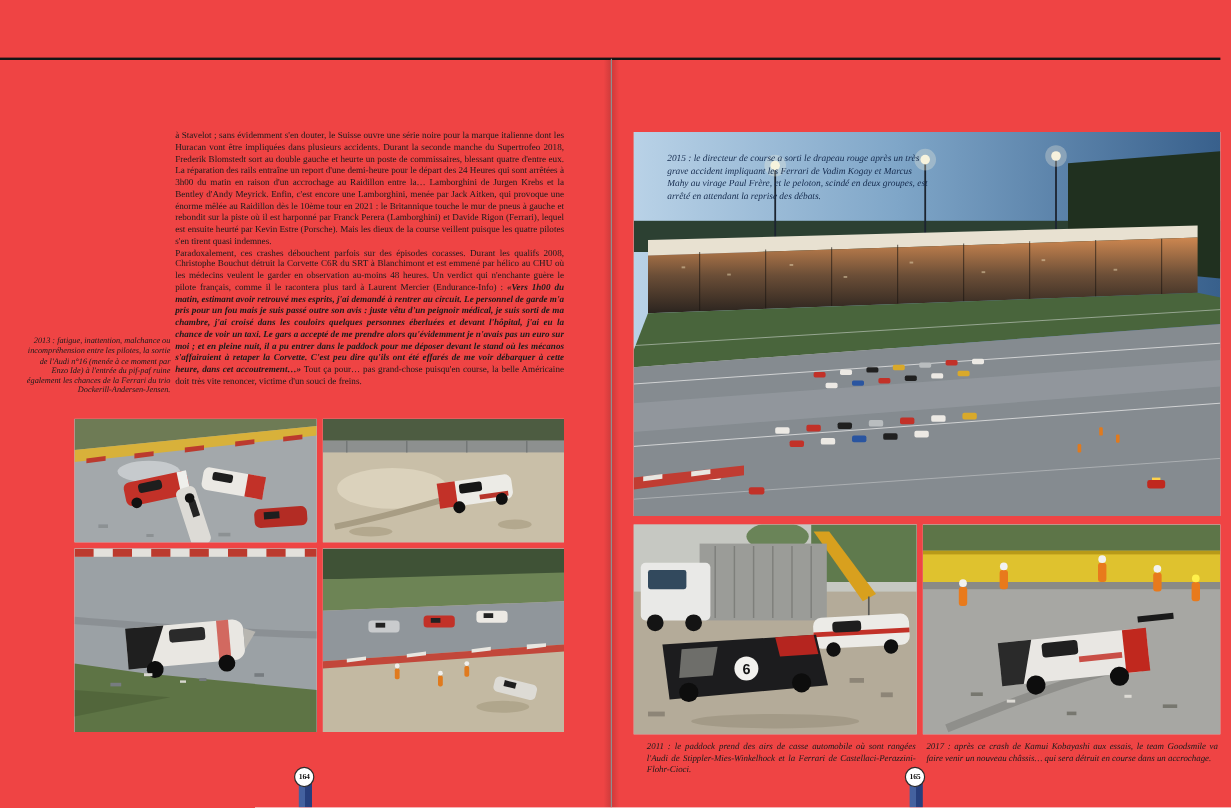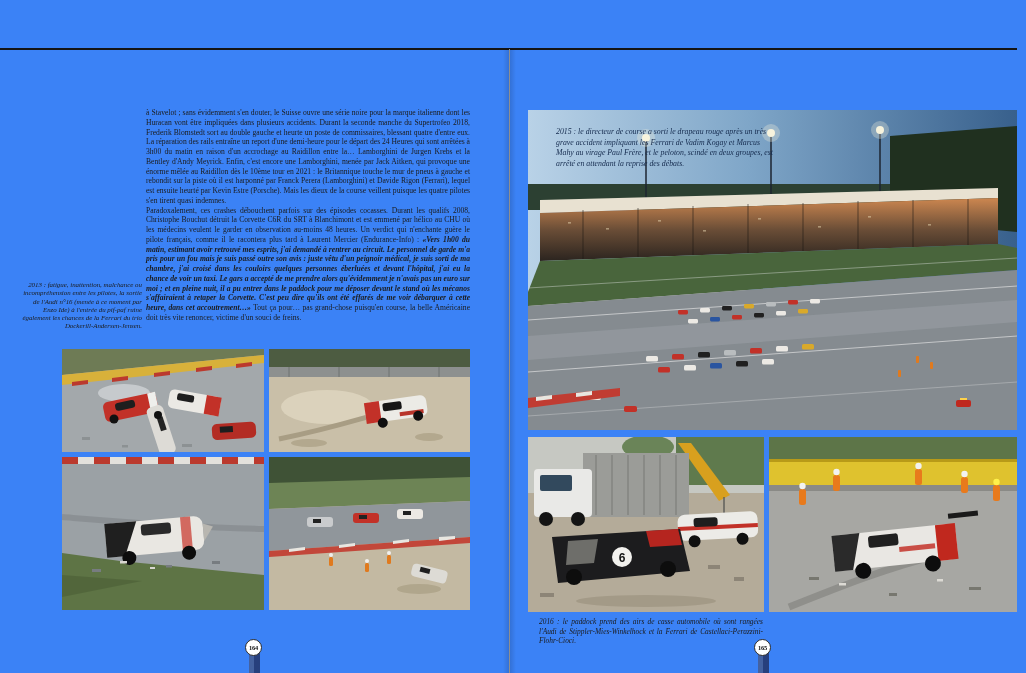--- a/index.html
+++ b/index.html
@@ -1,16 +1,16 @@
 <!DOCTYPE html>
 <html><head>
 <meta charset="utf-8">
 <style>
   html,body{margin:0;padding:0;background:#ffffff;}
-  .spread{position:relative;width:1026px;height:673px;background:#3b82f6;
+  .spread{position:relative;width:1026px;height:673px;background:#ef4444;
     font-family:"Liberation Serif","DejaVu Serif",serif;overflow:hidden;}
   .top-rule{position:absolute;left:0;top:48px;width:1017px;height:1.6px;background:#151515;}
   .gutter-shade{position:absolute;left:503px;top:49px;width:13px;height:624px;
     background:linear-gradient(to right,rgba(0,0,0,0),rgba(0,0,0,.14) 50%,rgba(0,0,0,0));}
   .gutter-line{position:absolute;left:509px;top:49px;width:1px;height:624px;background:#8f8f8f;}
 
   
   .body-text{position:absolute;left:146px;top:108px;width:324px;
     font-size:7.6px;line-height:9.75px;text-align:justify;color:#1b1b1b;}
   .body-text p{margin:0;}
@@ -423,20 +423,21 @@
           <rect x="200" y="150" width="12" height="3"></rect>
           <rect x="120" y="156" width="8" height="3"></rect>
         </g>
       <g fill="#dcdad4">
           <rect x="70" y="146" width="7" height="2.5"></rect>
           <rect x="168" y="142" width="6" height="2.5"></rect>
         </g>
     </svg>
   </figure>
 
-  <figcaption class="photo-caption caption-2016">2016 : le paddock prend des airs de casse automobile où sont rangées l'Audi de Stippler-Mies-Winkelhock et la Ferrari de Castellaci-Perazzini-Flohr-Cioci.</figcaption>
+  <figcaption class="photo-caption caption-2016">2011 : le paddock prend des airs de casse automobile où sont rangées l'Audi de Stippler-Mies-Winkelhock et la Ferrari de Castellaci-Perazzini-Flohr-Cioci.</figcaption>
+  <figcaption class="photo-caption caption-2017">2017 : après ce crash de Kamui Kobayashi aux essais, le team Goodsmile va faire venir un nouveau châssis… qui sera détruit en course dans un accrochage.</figcaption>
 
   <div class="page-marker marker-right">
     <div class="ribbon"></div>
     <div class="marker-circle">165</div>
   </div>
 
 </div>
 
 </body></html>

